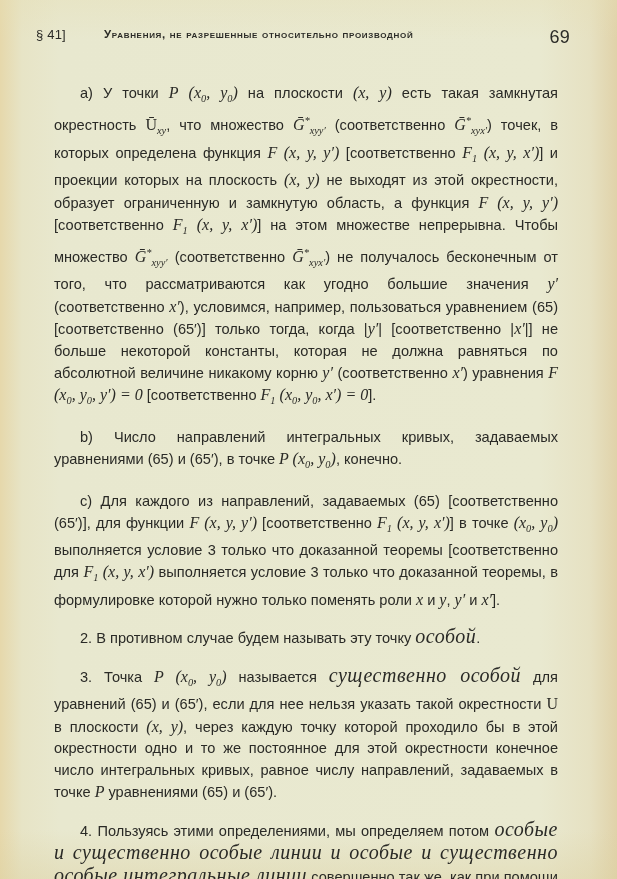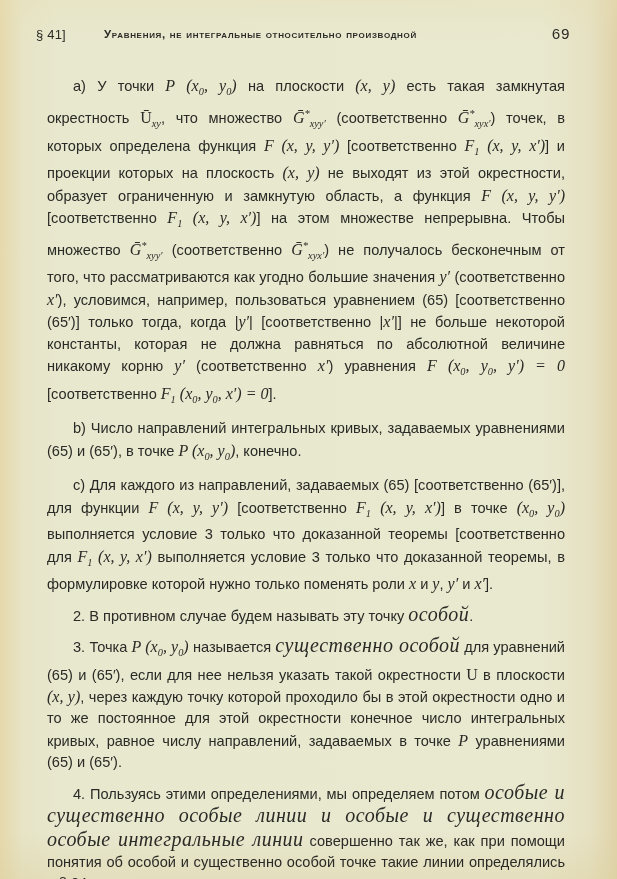--- a/index.html
+++ b/index.html
@@ -14,48 +14,48 @@
     position: absolute; inset: 0;
     background: linear-gradient(180deg, rgba(230,222,180,0.35) 0px, rgba(0,0,0,0) 40px, rgba(0,0,0,0) 830px, rgba(220,208,160,0.4) 879px);
     pointer-events: none;
   }
   .running-head {
     position: absolute; top: 27px; left: 36px; width: 534px; height: 20px;
     font-size: 13px; letter-spacing: 0.2px;
   }
   .rh-section { position: absolute; left: 0; top: 0; }
   .rh-title { position: absolute; left: 68px; top: 1px; font-size: 11.5px; font-weight: bold; letter-spacing: 0.7px; font-variant: small-caps; }
-  .rh-page { position: absolute; right: 0; top: 0; font-size: 15px; font-family: Liberation Mono, monospace; }
+  .rh-page { position: absolute; right: 0; top: 0; font-size: 18px; }
   .body-text {
     position: absolute; top: 67px; left: 39px; width: 534px;
     font-size: 14.6px; line-height: 21.4px; text-align: justify;
     hyphens: manual;
   }
-  .body-text p { margin: 8px; text-indent: 26px; }
+  .body-text p { margin: 15px; text-indent: 26px; }
   .math { font-family: "Liberation Serif", serif; font-style: italic; font-size: 16px; }
   .upright { font-style: normal; }
   .it { font-family: "Liberation Serif", serif; font-style: italic; font-size: 20px; letter-spacing: 0.5px; }
   .spaced { letter-spacing: 3px; }
   .formula {
     position: relative; height: 24px;
     font-family: "Liberation Serif", serif; font-size: 16px;
   }
   .formula .expr { position: absolute; left: 190px; font-style: italic; }
   .formula .num { position: absolute; right: 2px; }
   sub { font-size: 0.65em; }
   sup { font-size: 0.65em; }
 </style>
 </head>
 <body>
 
 <div class="page-shade"></div>
 
 <div class="running-head">
   <span class="rh-section">§ 41]</span>
-  <span class="rh-title">Уравнения, не интегральные относительно производной</span>
+  <span class="rh-title">Уравнения, не разрешенные относительно производной</span>
   <span class="rh-page">69</span>
 </div>
 
 <div class="body-text">
   <p>а) У точки <span class="math">P</span> <span class="math">(x<sub>0</sub>, y<sub>0</sub>)</span> на плоскости <span class="math">(x, y)</span> есть такая замкнутая окрестность <span class="math upright">Ū</span><span class="math"><sub>xy</sub></span>, что множество <span class="math">Ḡ<sup>*</sup><sub>xyy′</sub></span> (соответственно <span class="math">Ḡ<sup>*</sup><sub>xyx′</sub></span>) точек, в которых определена функция <span class="math">F (x, y, y′)</span> [соответственно <span class="math">F<sub>1</sub> (x, y, x′)</span>] и проекции которых на плоскость <span class="math">(x, y)</span> не выходят из этой окрестности, образует ограниченную и замкнутую область, а функция <span class="math">F (x, y, y′)</span> [соответственно <span class="math">F<sub>1</sub> (x, y, x′)</span>] на этом множестве непрерывна. Чтобы множество <span class="math">Ḡ<sup>*</sup><sub>xyy′</sub></span> (соответственно <span class="math">Ḡ<sup>*</sup><sub>xyx′</sub></span>) не получалось бесконечным от того, что рассматриваются как угодно большие значения <span class="math">y′</span> (соответственно <span class="math">x′</span>), условимся, например, пользоваться уравнением (65) [соответственно (65′)] только тогда, когда |<span class="math">y′</span>| [соответственно |<span class="math">x′</span>|] не больше некоторой константы, которая не должна равняться по абсолютной величине никакому корню <span class="math">y′</span> (соответственно <span class="math">x′</span>) уравнения <span class="math">F (x<sub>0</sub>, y<sub>0</sub>, y′) = 0</span> [соответственно <span class="math">F<sub>1</sub> (x<sub>0</sub>, y<sub>0</sub>, x′) = 0</span>].</p>
   <p>b) Число направлений интегральных кривых, задаваемых уравнениями (65) и (65′), в точке <span class="math">P (x<sub>0</sub>, y<sub>0</sub>)</span>, конечно.</p>
   <p>с) Для каждого из направлений, задаваемых (65) [соответственно (65′)], для функции <span class="math">F (x, y, y′)</span> [соответственно <span class="math">F<sub>1</sub> (x, y, x′)</span>] в точке <span class="math">(x<sub>0</sub>, y<sub>0</sub>)</span> выполняется условие 3 только что доказанной теоремы [соответственно для <span class="math">F<sub>1</sub> (x, y, x′)</span> выполняется условие 3 только что доказанной теоремы, в формулировке которой нужно только поменять роли <span class="math">x</span> и <span class="math">y</span>, <span class="math">y′</span> и <span class="math">x′</span>].</p>
   <p>2. В противном случае будем называть эту точку <span class="it">особой</span>.</p>
   <p>3. Точка <span class="math">P (x<sub>0</sub>, y<sub>0</sub>)</span> называется <span class="it">существенно особой</span> для уравнений (65) и (65′), если для нее нельзя указать такой окрестности <span class="math upright">U</span> в плоскости <span class="math">(x, y)</span>, через каждую точку которой проходило бы в этой окрестности одно и то же постоянное для этой окрестности конечное число интегральных кривых, равное числу направлений, задаваемых в точке <span class="math">P</span> уравнениями (65) и (65′).</p>
   <p>4. Пользуясь этими определениями, мы определяем потом <span class="it">особые и существенно особые линии и особые и существенно особые интегральные линии</span> совершенно так же, как при помощи понятия об особой и существенно особой точке такие линии определялись в § 24.</p>

